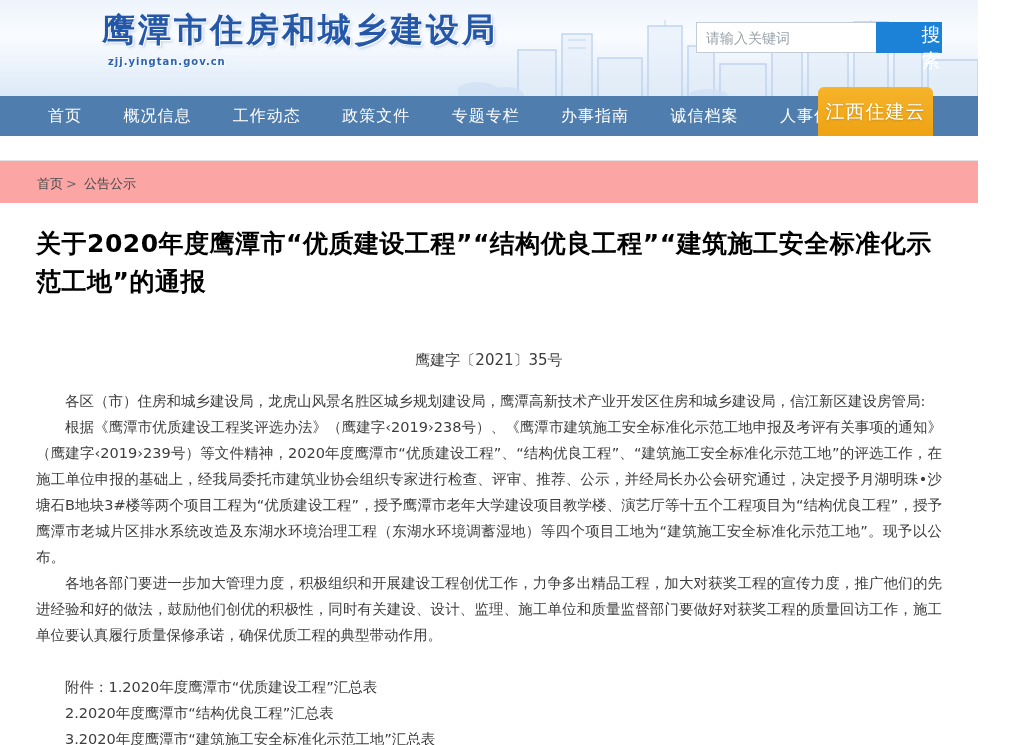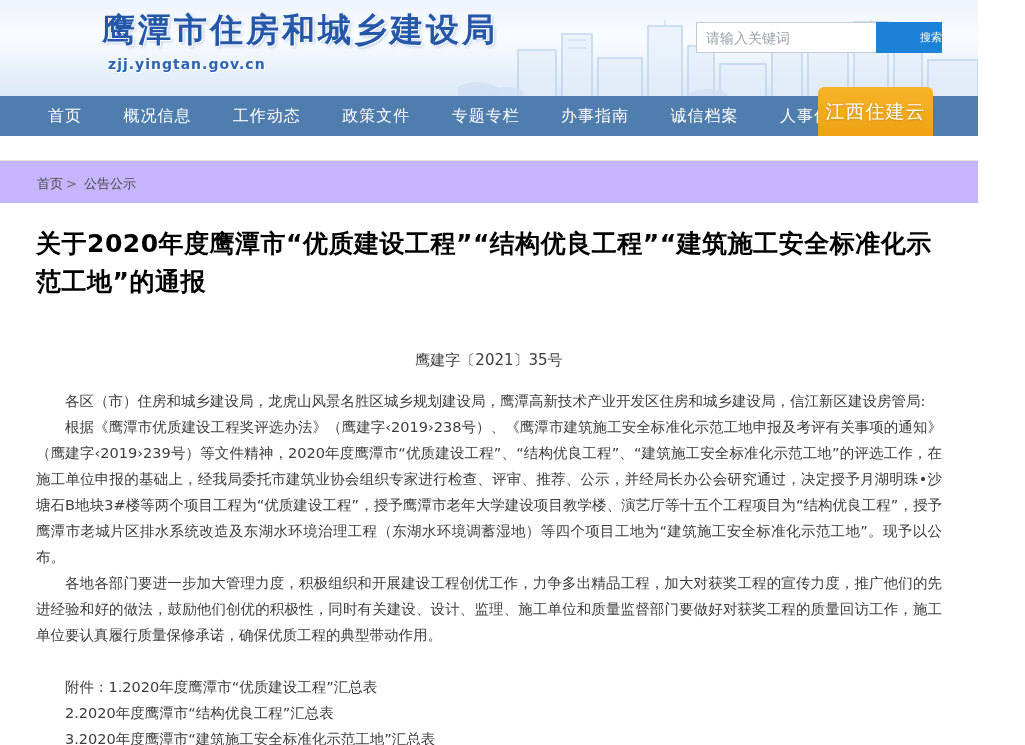--- a/index.html
+++ b/index.html
@@ -16,33 +16,33 @@
     background: linear-gradient(180deg,#eef4fc 0%,#f9fcff 38%,#dce9f7 100%);
     overflow:hidden;
   }
   .cityscape { position:absolute; right:0; bottom:-2px; height:78px; width:520px; opacity:.85; }
   .logo-block { position:absolute; left:102px; top:8px; }
   .site-title {
     font-size:33px; font-weight:700; color:#2457a7; letter-spacing:3px;
     text-shadow:1px 1px 0 #ffffff, 2px 2px 3px rgba(120,150,200,.45);
   }
   .site-url {
-    font-size:14px; font-weight:700; color:#2e63b0; margin-top:3px; margin-left:6px;
+    font-size:10px; font-weight:700; color:#2e63b0; margin-top:3px; margin-left:6px;
     letter-spacing:1px; text-shadow:1px 1px 0 #ffffff;
   }
   .search-box { position:absolute; right:36px; top:22px; display:flex; }
   .search-input {
     width:180px; height:31px; border:1px solid #c3cbd6; border-right:none;
     padding:0 9px; font-size:14px; color:#333; background:#fff; outline:none;
     font-family:"DejaVu Sans","Liberation Sans",sans-serif;
   }
   .search-input::placeholder { color:#9aa3ad; }
   .search-btn {
     width:66px; height:31px; border:none; background:#1b82d8; color:#fff;
-    font-size:11px; cursor:pointer; font-family:"DejaVu Sans","Liberation Sans",sans-serif;padding-left:44px;
+    font-size:19px; cursor:pointer; font-family:"DejaVu Sans","Liberation Sans",sans-serif;padding-left:44px;
   }
 
   
   .main-nav {
     position:relative; height:40px; background:#4f7dad;
     display:flex; align-items:center;
   }
   .nav-items {
     display:flex; justify-content:space-between; align-items:center;
     width:800px; margin-left:48px;
@@ -57,21 +57,21 @@
     color:#fff; font-size:19px; letter-spacing:1px;
     display:flex; align-items:center; justify-content:center;
     border-radius:6px 6px 0 0; cursor:pointer;
     text-shadow:0 1px 2px rgba(160,110,0,.5);
     text-align:center;
   }
 
   
   .breadcrumb-strip {
     margin-top:24px; border-top:1px solid #e3e3e3;
-    padding:14px 0 10px 37px; font-size:13px; color:#4a4a4a; background:#c4b5fd;
+    padding:14px 0 10px 37px; font-size:13px; color:#4a4a4a; background:#fca5a5;
   }
   .breadcrumb-strip a { color:#4a4a4a; text-decoration:none; cursor:pointer; }
   .crumb-sep { margin:0 3px; color:#666; }
 
   
   .article { padding:0 36px; }
   .article-title {
     margin-top:22px; font-size:25px; line-height:38px; font-weight:700;
     color:#000; letter-spacing:.5px;
   }

